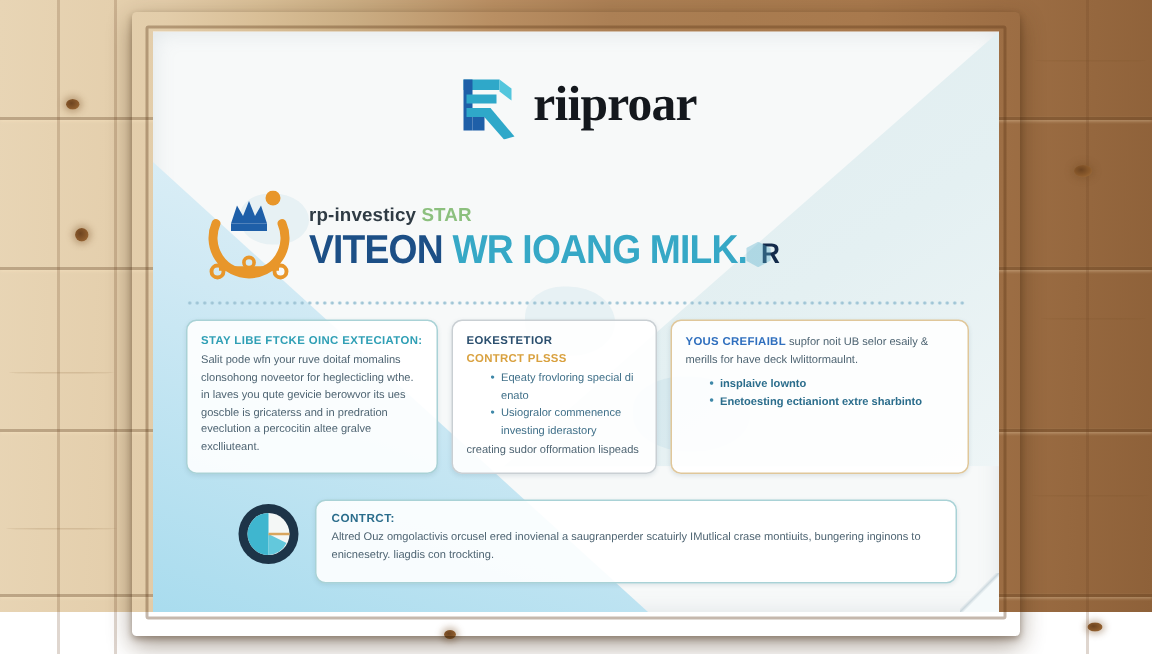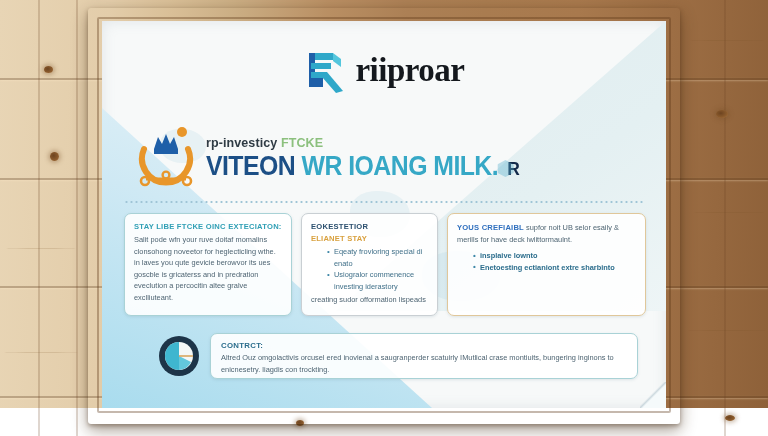--- a/index.html
+++ b/index.html
@@ -273,21 +273,21 @@
     align-items: flex-start;
     gap: 10px;
     z-index: 5;
   }
   #pie-icon { width: 42px; height: 42px; flex: 0 0 auto; margin-top: 2px; }
   #contact-card {
     flex: 1 1 auto;
     background: rgba(255,255,255,0.90);
     border: 1.4px solid #a9d2d6;
     border-radius: 7px;
-    padding: 7px 10px 2px 10px;
+    padding: 7px 10px 12px 10px;
     box-sizing: border-box;
     box-shadow: 0 1px 3px rgba(90,120,135,0.16);
   }
   #contact-head {
     font-size: 7.8px;
     font-weight: 700;
     color: #2b6d8c;
     letter-spacing: 0.3px;
     margin-bottom: 2px;
   }
@@ -365,42 +365,42 @@
             <circle cx="51" cy="54" r="4" fill="none" stroke="#e8962a" stroke-width="2.6"></circle>
             <circle cx="30" cy="48" r="3.4" fill="none" stroke="#e8962a" stroke-width="2.4"></circle>
             <path d="M18 22 L22 10 L26 17 L30 7 L34 17 L38 10 L42 22 Z" fill="#1e5fa8"></path>
             <rect x="18" y="22" width="24" height="5" fill="#1e5fa8"></rect>
             <circle cx="46" cy="5" r="5" fill="#e8962a"></circle>
           </svg>
         </span>
         <span id="headline-text">
           <div id="eyebrow">
             <span class="k1">rp-investicy</span>
-            <span class="k2">FTCKE</span>
+            <span class="k2">STAR</span>
           </div>
           <div id="headline">
             <span class="h1">VITEON</span>
             <span class="h2">WR IOANG MILK.</span>
             <span id="rbadge">R</span>
           </div>
         </span>
       </div>
 
       <div id="divider"></div>
 
       <div id="cards">
 
         <div class="card card-a">
           <div class="card-head head-teal">STAY LIBE FTCKE OINC EXTECIATON:</div>
           <div class="card-body">Salit pode wfn your ruve doitaf momalins clonsohong noveetor for heglecticling wthe. in laves you qute gevicie berowvor its ues goscble is gricaterss and in predration eveclution a percocitin altee gralve exclliuteant.</div>
         </div>
 
         <div class="card card-b">
           <div class="card-head head-navy">EOKESTETIOR</div>
-          <div class="sub-head sub-orange">ELIANET STAY</div>
+          <div class="sub-head sub-orange">CONTRCT PLSSS</div>
           <ul class="card-list">
             <li>Eqeaty frovloring special di enato</li>
             <li>Usiogralor commenence investing iderastory</li>
           </ul>
           <div class="card-body" style="margin-top:2px;">creating sudor offormation lispeads</div>
         </div>
 
         <div class="card card-c">
           <div class="card-body">
             <span class="sub-head sub-blue">YOUS CREFIAIBL</span>

